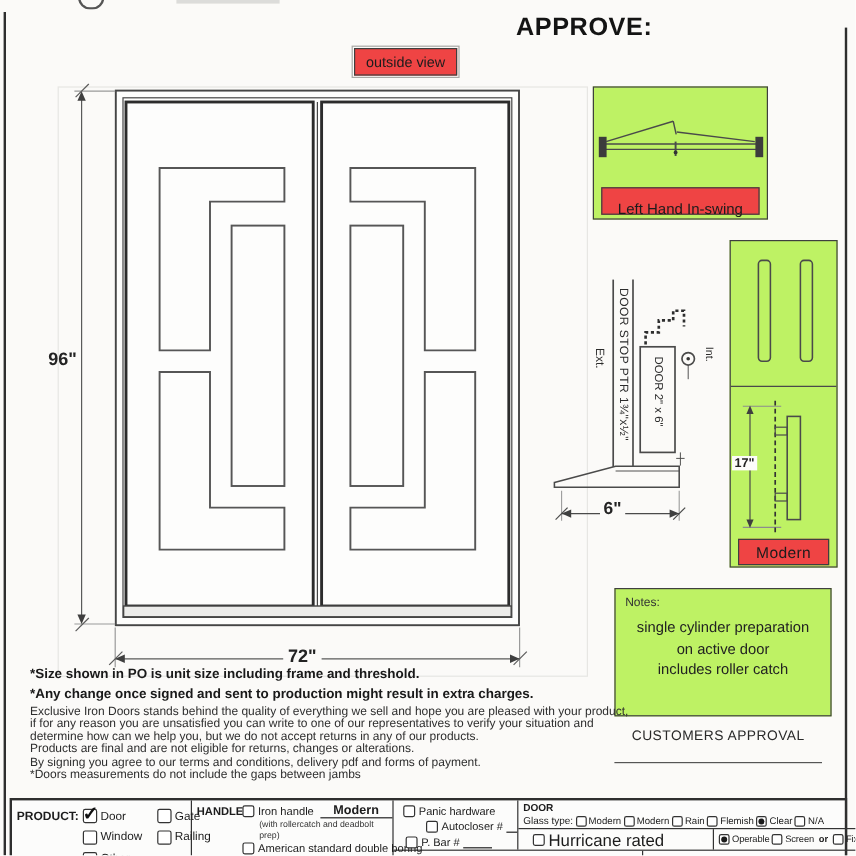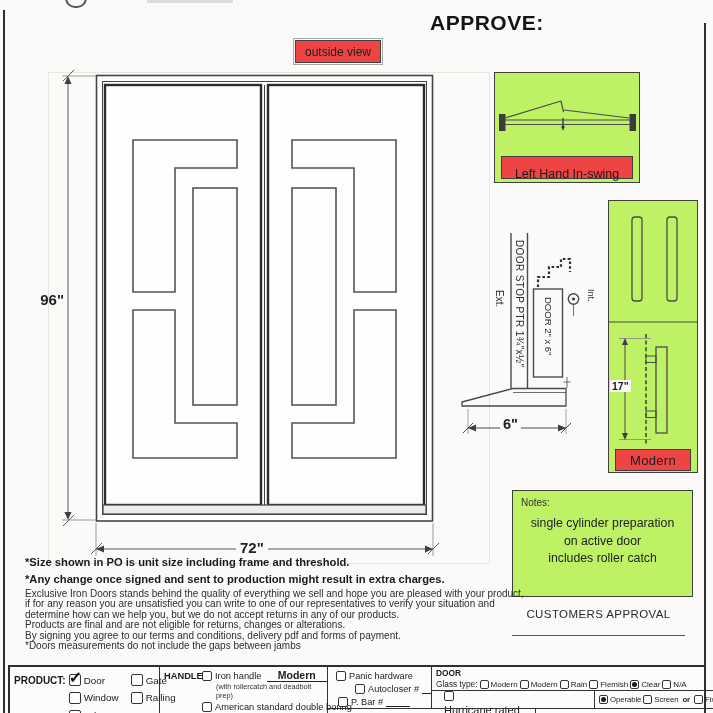--- a/index.html
+++ b/index.html
@@ -267,21 +267,21 @@
                 <span>Rain</span>
               <span class="cb xs"></span>
                 <span>Flemish</span>
               <span class="cb xs fill"></span>
                 <span>Clear</span>
               <span class="cb xs"></span>
                 <span>N/A</span>
             </div>
           </div>
           <div style="height:17px;border-top:1.5px solid #333;display:flex;">
-            <div class="fdiv" style="width:163px;display:flex;align-items:flex-start;gap:3px;padding-left:12px;box-sizing:border-box;font-size:11px;flex-direction:column;">
+            <div class="fdiv" style="width:163px;display:flex;align-items:center;gap:3px;padding-left:12px;box-sizing:border-box;font-size:14px;">
               <span class="cb sm"></span>
               <span>Hurricane rated</span>
             </div>
             <div style="flex:1;display:flex;align-items:center;gap:2px;padding-left:4px;font-size:7.8px;letter-spacing:-.1px;">
               <span class="cb xs fill"></span>
                 <span>Operable</span>
               <span class="cb xs"></span>
                 <span>Screen</span>
               <span style="font-weight:700;margin:0 2px;">or</span>
               <span class="cb xs"></span>

